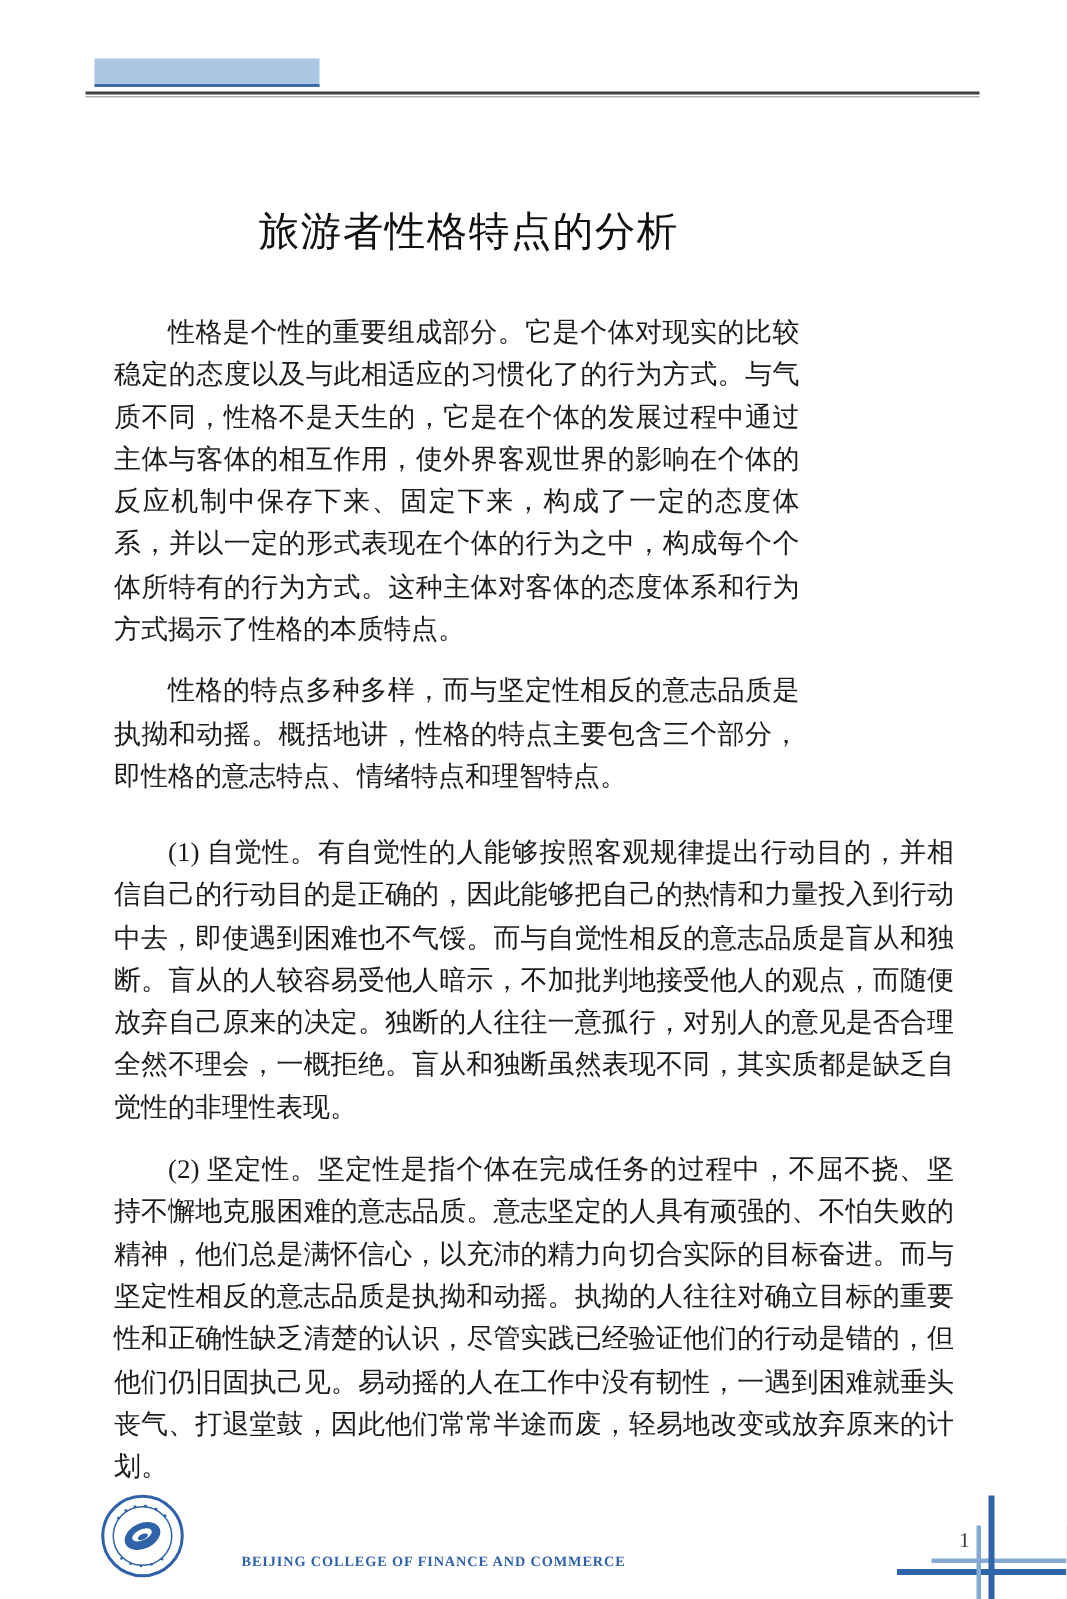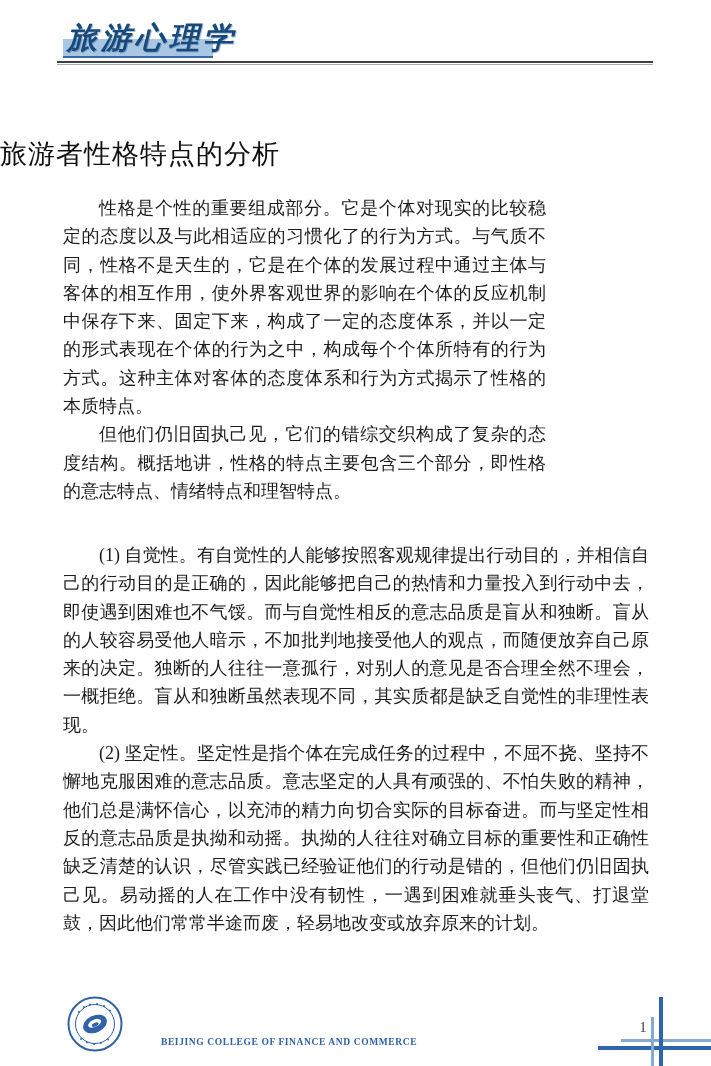--- a/index.html
+++ b/index.html
@@ -25,34 +25,34 @@
     text-shadow:1px 1px 0 rgba(22,73,124,.35);
     white-space:nowrap;
   }
   .header-rule{
     position:absolute;left:57px;top:61px;width:596px;height:1px;
     border-top:2px solid #3f3f3f;border-bottom:1px solid #ababab;
   }
   
   .doc-title{
     position:absolute;left:0;top:136px;width:625px;
-    text-align:left;
+    text-align:center;
     font-family:"Liberation Sans","DejaVu Sans",sans-serif;
     font-size:27px;font-weight:500;color:#101010;
     letter-spacing:1px;
   }
   
   .intro-block{
     position:absolute;left:63px;top:194px;width:483px;
   }
   .section-block{
     position:absolute;left:63px;top:541px;width:586px;
   }
   .body-par{
-    margin:0;
+    margin:13px;
     font-size:18px;line-height:28.3px;
     text-align:justify;text-indent:2em;
     color:#1c1c1c;
   }
   
   .sec-heading{
     position:absolute;left:101px;top:492px;
     color:#2b5b9c;white-space:nowrap;
   }
   .sec-num{
@@ -89,28 +89,27 @@
     font-family:"Liberation Serif","DejaVu Serif",serif;
     font-size:14px;color:#3a3a3a;text-align:center;
   }
 </style>
 </head>
 <body>
 
 <div class="page">
 
   <div class="header-band"></div>
-  <div class="header-brand">旅游心理学</div>
   <div class="header-rule"></div>
 
   <div class="doc-title">旅游者性格特点的分析</div>
 
   <div class="intro-block">
     <p class="body-par">性格是个性的重要组成部分。它是个体对现实的比较稳定的态度以及与此相适应的习惯化了的行为方式。与气质不同，性格不是天生的，它是在个体的发展过程中通过主体与客体的相互作用，使外界客观世界的影响在个体的反应机制中保存下来、固定下来，构成了一定的态度体系，并以一定的形式表现在个体的行为之中，构成每个个体所特有的行为方式。这种主体对客体的态度体系和行为方式揭示了性格的本质特点。</p>
-    <p class="body-par">但他们仍旧固执己见，它们的错综交织构成了复杂的态度结构。概括地讲，性格的特点主要包含三个部分，即性格的意志特点、情绪特点和理智特点。</p>
+    <p class="body-par">性格的特点多种多样，而与坚定性相反的意志品质是执拗和动摇。概括地讲，性格的特点主要包含三个部分，即性格的意志特点、情绪特点和理智特点。</p>
   </div>
 
 
   <div class="section-block">
     <p class="body-par">(1) 自觉性。有自觉性的人能够按照客观规律提出行动目的，并相信自己的行动目的是正确的，因此能够把自己的热情和力量投入到行动中去，即使遇到困难也不气馁。而与自觉性相反的意志品质是盲从和独断。盲从的人较容易受他人暗示，不加批判地接受他人的观点，而随便放弃自己原来的决定。独断的人往往一意孤行，对别人的意见是否合理全然不理会，一概拒绝。盲从和独断虽然表现不同，其实质都是缺乏自觉性的非理性表现。</p>
     <p class="body-par">(2) 坚定性。坚定性是指个体在完成任务的过程中，不屈不挠、坚持不懈地克服困难的意志品质。意志坚定的人具有顽强的、不怕失败的精神，他们总是满怀信心，以充沛的精力向切合实际的目标奋进。而与坚定性相反的意志品质是执拗和动摇。执拗的人往往对确立目标的重要性和正确性缺乏清楚的认识，尽管实践已经验证他们的行动是错的，但他们仍旧固执己见。易动摇的人在工作中没有韧性，一遇到困难就垂头丧气、打退堂鼓，因此他们常常半途而废，轻易地改变或放弃原来的计划。</p>
   </div>
 
   <svg class="footer-logo" viewBox="0 0 58 58">
     <circle cx="29" cy="29" r="26.5" fill="#ffffff" stroke="#2f62a8" stroke-width="2"></circle>

